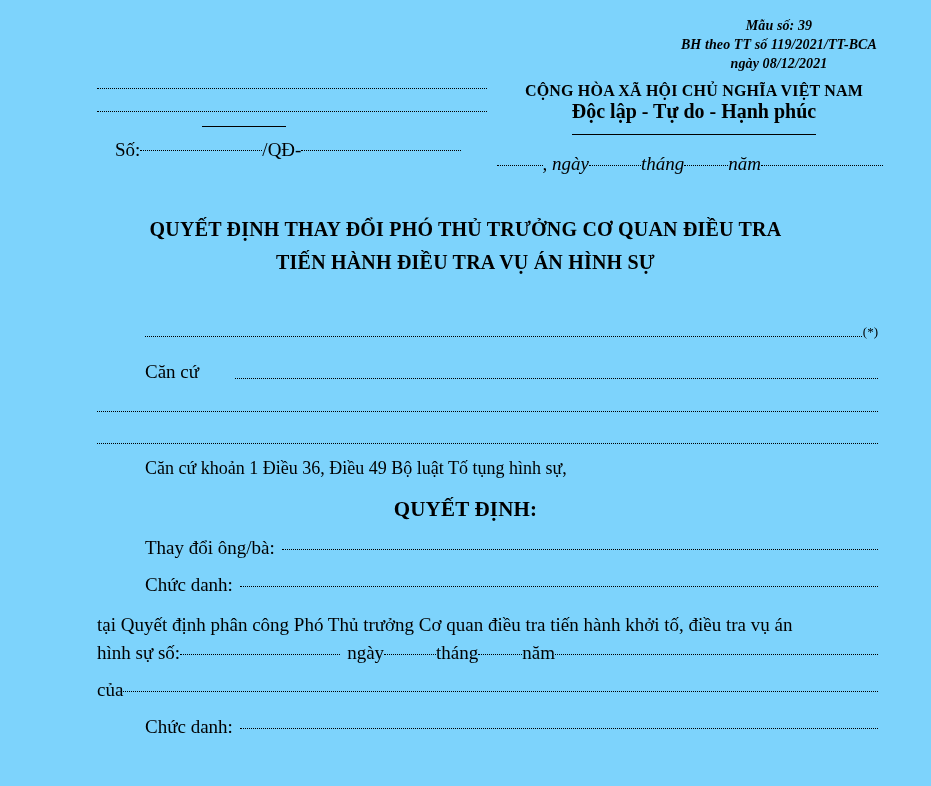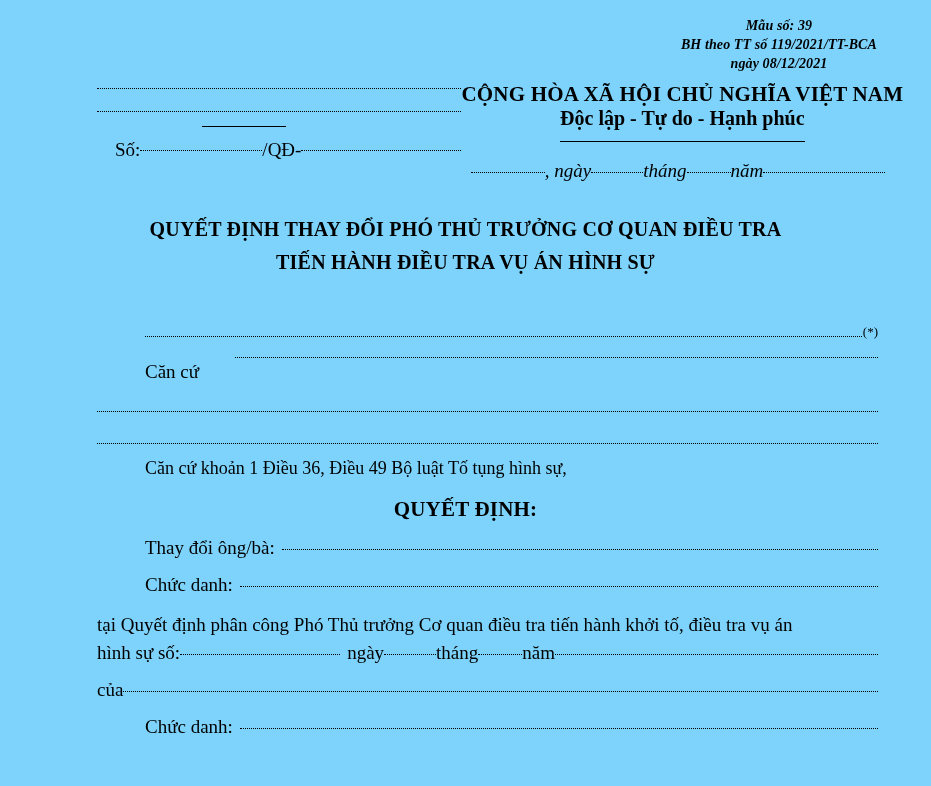--- a/index.html
+++ b/index.html
@@ -80,21 +80,21 @@
   }
   .so-line .dots { top: -5px; }
 
   .header-right {
     flex: 1 1 auto;
     text-align: center;
     padding-right: 30px;
   }
   .nation-title {
     font-weight: bold;
-    font-size: 21px;
+    font-size: 16px;
     letter-spacing: 0.2px;
     white-space: nowrap;
   }
   .nation-motto {
     font-weight: bold;
     font-size: 20px;
     display: inline-block;
     border-bottom: 1.6px solid #000;
     padding-bottom: 11px;
     white-space: nowrap;
@@ -144,21 +144,21 @@
   .star {
     font-size: 13px;
     vertical-align: super;
     line-height: 0;
     position: relative;
     top: -5px;
     padding-left: 1px;
   }
   .cancu-row {
     display: flex;
-    align-items: flex-start;
+    align-items: flex-end;
     margin-left: 48px;
     margin-bottom: 28px;
     gap: 36px;
   }
   .basis .trailing { margin-bottom: 0; }
 
   
   .statute {
     position: absolute;
     top: 458px;

